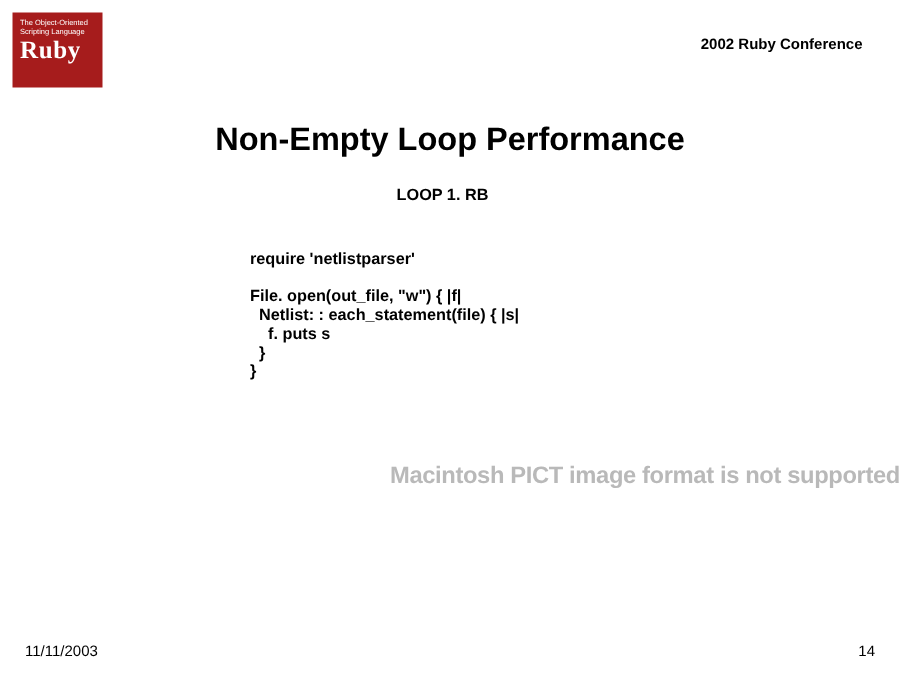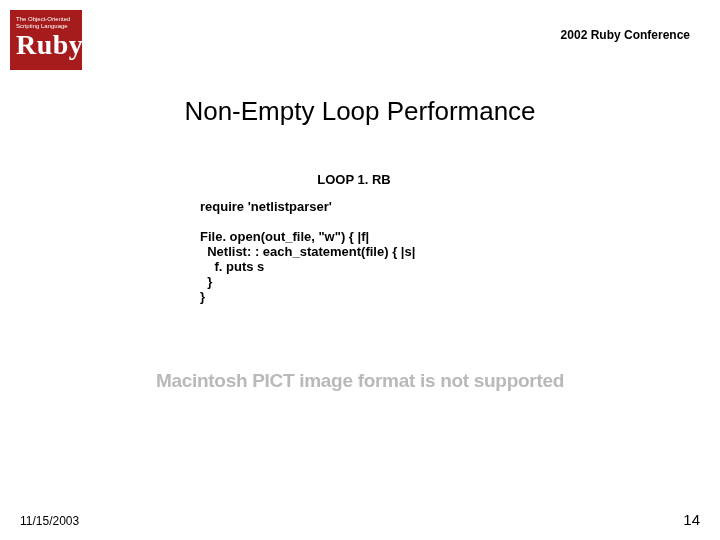--- a/index.html
+++ b/index.html
@@ -1,27 +1,27 @@
 <!DOCTYPE html>
 <html><head>
 <meta charset="utf-8">
 <style>
   * { margin: 0; padding: 0; box-sizing: border-box; }
   html, body { width: 720px; height: 540px; background: #fff; font-family: Arial, Helvetica, sans-serif; color: #000; }
   .slide { position: relative; width: 720px; height: 540px; }
   .logo { position: absolute; top: 10px; left: 10px; width: 72px; height: 60px; background: #a61c1c; color: #fff; }
   .logo .tagline { display:block; font-size: 6px; padding: 6px 6px 0 6px; line-height: 1.1; }
-  .logo .rubytxt { display:block; font-size: 28px; font-weight: bold; font-family: Georgia, 'Times New Roman', serif; padding: 0 6px 4px 6px; letter-spacing: 0.5px; }
+  .logo .rubytxt { display:block; font-size: 20px; font-weight: bold; font-family: Georgia, 'Times New Roman', serif; padding: 0 6px 4px 6px; letter-spacing: 0.5px; }
   .conf { position: absolute; top: 28px; right: 30px; font-size: 12px; font-weight: bold; }
-  .title { position: absolute; top: 96px; left: 0; width: 720px; text-align: center; font-size: 26px; font-weight: normal; }
-  .filelabel { position: absolute; top: 172px; left: 0; width: 708px; text-align: center; font-size: 13px; font-weight: bold; }
+  .title { position: absolute; top: 96px; left: 0; width: 720px; text-align: center; font-size: 26px; font-weight: bold; }
+  .filelabel { position: absolute; top: 148px; left: 0; width: 708px; text-align: center; font-size: 13px; font-weight: bold; }
   .code { position: absolute; top: 200px; left: 200px; width: 440px; font-family: Liberation Sans, sans-serif; font-size: 13px; font-weight: bold; line-height: 1.15; white-space: pre; }
-  .pict { position: absolute; top: 370px; left: 0; width: 720px; text-align: center; font-family: Verdana, Geneva, sans-serif; font-weight: bold; color: #b9b9b9; font-size: 19px; line-height: 1.2; letter-spacing: -0.3px; }
+  .pict { position: absolute; top: 370px; left: 0; width: 720px; text-align: right; font-family: Verdana, Geneva, sans-serif; font-weight: bold; color: #b9b9b9; font-size: 19px; line-height: 1.2; letter-spacing: -0.3px; }
   .date { position: absolute; bottom: 12px; left: 20px; font-size: 12px; }
-  .pagenum { position: absolute; bottom: 12px; right: 20px; font-size: 15px; }
+  .pagenum { position: absolute; bottom: 12px; right: 20px; font-size: 12px; }
 </style>
 </head>
 <body>
 
 <div class="slide">
 
   <div class="logo">
     <span class="tagline">The Object-Oriented Scripting Language</span>
     <span class="rubytxt">Ruby</span>
   </div>
@@ -37,16 +37,16 @@
 File. open(out_file, "w") { |f|
   Netlist: : each_statement(file) { |s|
     f. puts s
   }
 }</div>
 
   <div class="pict">Macintosh PICT
 image format
 is not supported</div>
 
-  <div class="date">11/15/2003</div>
+  <div class="date">11/11/2003</div>
   <div class="pagenum">14</div>
 
 </div>
 
 </body></html>

